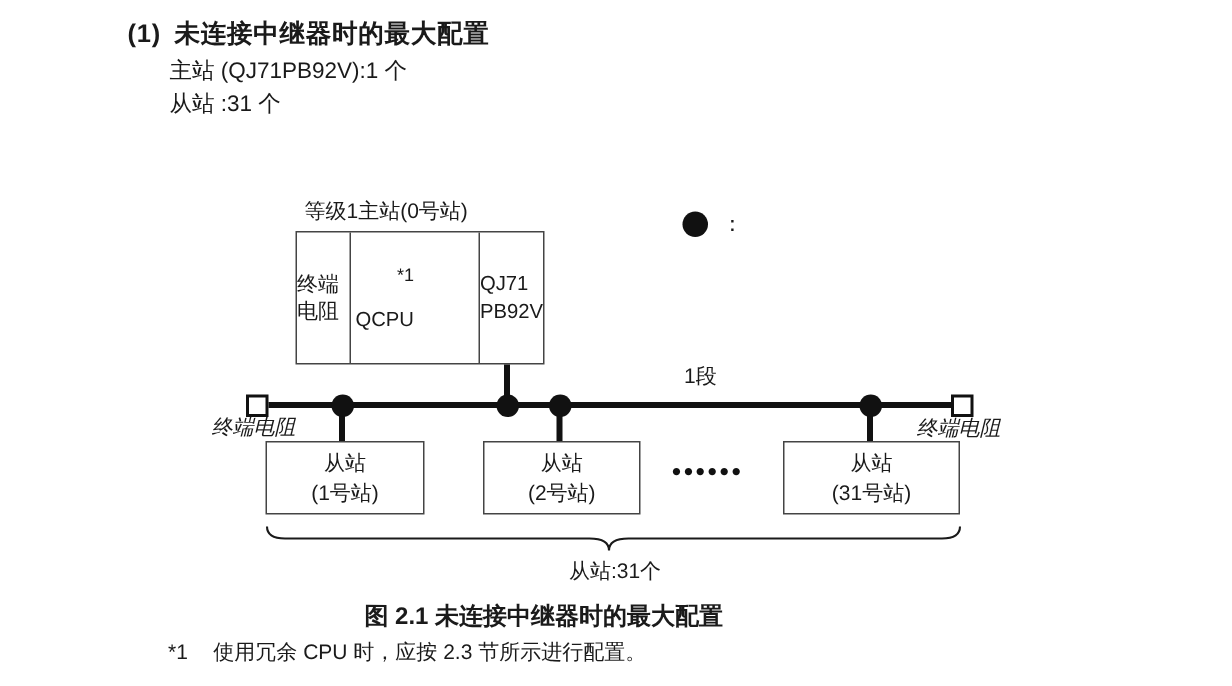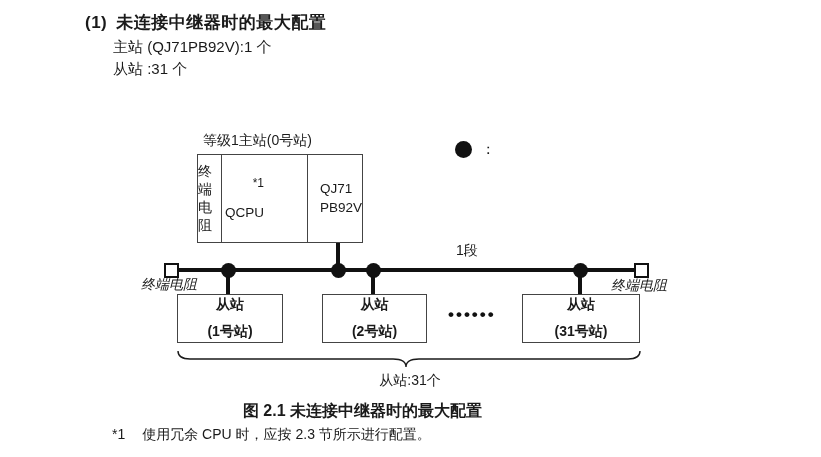--- a/index.html
+++ b/index.html
@@ -14,21 +14,21 @@
   .h-line2{left:113px;top:60px;font-size:15px;}
 
   
   .master-label{left:203px;top:132px;font-size:14px;}
   .master-box{left:197px;top:154px;width:166px;height:89px;
               border:1px solid #444;background:#fff;display:flex;box-sizing:border-box;}
   .mcell{display:flex;flex-direction:column;justify-content:center;align-items:center;
          font-size:14px;box-sizing:border-box;}
   .mcell.c1{width:68px;}
   .mcell.c2{width:49px;border-left:1px solid #444;align-items:stretch;padding:0 3px;}
-  .mcell.c3{flex:1;border-left:1px solid #444;align-items:flex-start;padding-left:12px;
+  .mcell.c3{flex:1;border-left:1px solid #444;align-items:flex-start;padding-left:0;
             white-space:pre-line;line-height:1.35;font-size:13.5px;margin-left:40px;}
   .c2 .sup{align-self:flex-end;font-size:12px;line-height:1;}
   .c2 .lbl{align-self:flex-start;font-size:13.5px;margin-top:16px;}
 
   .legend{left:455px;top:140px;display:flex;align-items:center;gap:9px;font-size:14.5px;}
   .legend .dot{width:17px;height:17px;border-radius:50%;background:#111;flex:0 0 auto;}
 
   .seg-label{left:456px;top:242px;font-size:14px;}
 
   .bus{left:172px;top:268px;width:467px;height:4px;background:#111;}
@@ -36,22 +36,22 @@
   .term-sq.left{left:164px;top:263px;}
   .term-sq.right{left:634px;top:263px;}
   .term-lbl{font-size:14px;font-style:italic;}
   .term-lbl.left{left:141px;top:276px;}
   .term-lbl.right{left:611px;top:277px;}
 
   .cdot{width:15px;height:15px;border-radius:50%;background:#111;}
   .vline{width:4px;background:#111;}
 
   .slave-box{top:294px;height:49px;border:1px solid #444;background:#fff;box-sizing:border-box;
-             display:flex;flex-direction:column;justify-content:space-between;align-items:center;
-             font-size:14px;line-height:1.4;font-weight:bold;}
+             display:flex;flex-direction:column;justify-content:center;align-items:center;
+             font-size:14px;line-height:1.4;}
   .slave1{left:177px;width:106px;}
   .slave2{left:322px;width:105px;}
   .slave31{left:522px;width:118px;}
 
   .ellipsis{left:448px;top:305px;font-size:17px;font-weight:bold;letter-spacing:2px;color:#111;}
 
   .brace{left:177px;top:350px;}
   .brace-label{left:330px;top:372px;width:160px;text-align:center;font-size:14px;}
 
   

